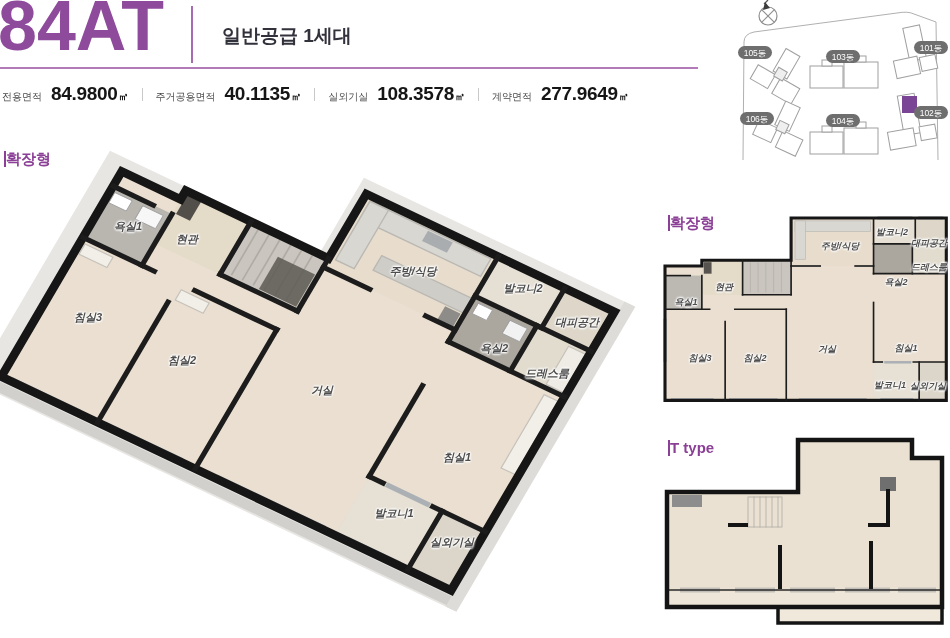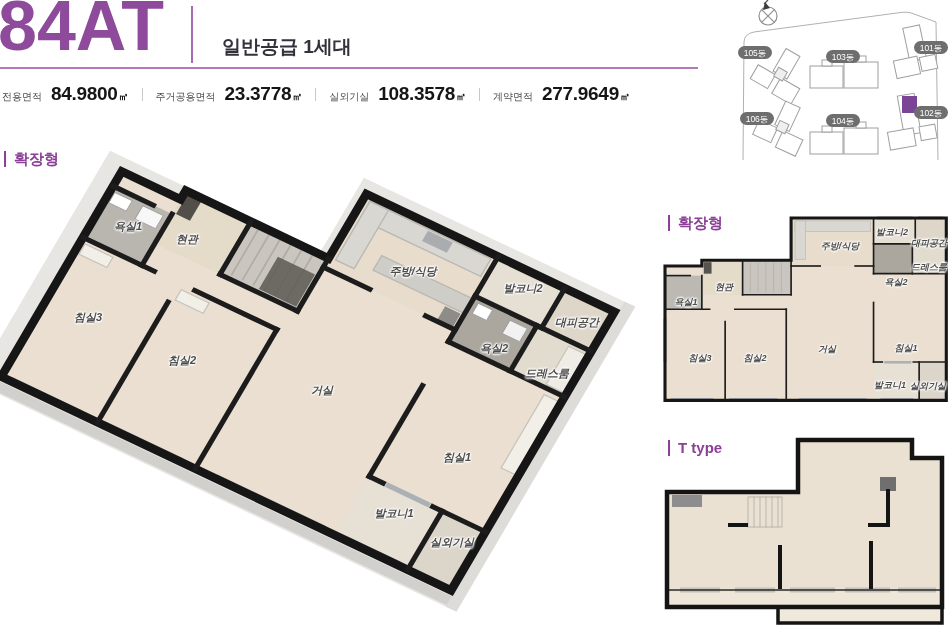--- a/index.html
+++ b/index.html
@@ -7,32 +7,32 @@
   body {
     width:950px; height:638px; position:relative; overflow:hidden;
     font-family:"Liberation Sans","DejaVu Sans",sans-serif;
   }
   
   .unit-code {
     position:absolute; left:-2px; top:-14px;
     font-size:70px; font-weight:700; letter-spacing:0px; color:#8e4a9b;
   }
   .v-divider { position:absolute; left:191px; top:6px; width:2px; height:57px; background:#a76bb1; }
-  .supply-info { position:absolute; left:222px; top:34px; font-size:19px; font-weight:700; color:#32323c; }
+  .supply-info { position:absolute; left:222px; top:23px; font-size:19px; font-weight:700; color:#32323c; }
   .h-rule { position:absolute; left:0; top:67px; width:698px; height:2px; background:#b27ab8; }
   .area-row { position:absolute; left:2px; top:83px; display:flex; align-items:baseline; }
   .area-item { display:flex; align-items:baseline; }
   .area-label { font-size:10px; color:#4b4b4b; margin-right:9px; }
   .area-value { font-size:19px; font-weight:700; color:#151515; letter-spacing:-0.3px; }
   .area-unit { font-size:10px; font-weight:700; color:#151515; margin-left:1px; }
   .area-sep { width:1px; height:13px; background:#c9c9c9; margin:0 13px; align-self:center; }
   
   .sec-title {
     position:absolute; font-size:15px; font-weight:700; color:#8b3f96;
-    border-left:2px solid #8b3f96; padding-left:8px; line-height:16px;
+    border-left:2px solid #8b3f96; padding-left:0; line-height:16px;
   }
   
   .plan3d-wrap { position:absolute; left:0; top:150px; width:650px; height:482px; }
   .planmini-wrap { position:absolute; left:660px; top:212px; width:292px; height:196px; }
   .plant-wrap { position:absolute; left:660px; top:435px; width:292px; height:200px; }
   .sitemap-wrap { position:absolute; left:722px; top:0; width:228px; height:164px; }
   .rlabel {
     position:absolute; transform:translate(-50%,-50%);
     font-size:11px; font-weight:700; color:#4d4d4d; white-space:nowrap;
     text-shadow:0 0 3px #fff,0 0 3px #fff,0 0 2px #fff,0 1px 2px #fff,0 -1px 2px #fff;
@@ -52,21 +52,21 @@
 
 <div class="area-row">
   <div class="area-item">
     <span class="area-label">전용면적</span>
     <span class="area-value">84.9800</span>
     <span class="area-unit">㎡</span>
   </div>
   <div class="area-sep"></div>
   <div class="area-item">
     <span class="area-label">주거공용면적</span>
-    <span class="area-value">23.3778</span>
+    <span class="area-value">40.1135</span>
     <span class="area-unit">㎡</span>
   </div>
   <div class="area-sep"></div>
   <div class="area-item">
     <span class="area-label">실외기실</span>
     <span class="area-value">108.3578</span>
     <span class="area-unit">㎡</span>
   </div>
   <div class="area-sep"></div>
   <div class="area-item">

